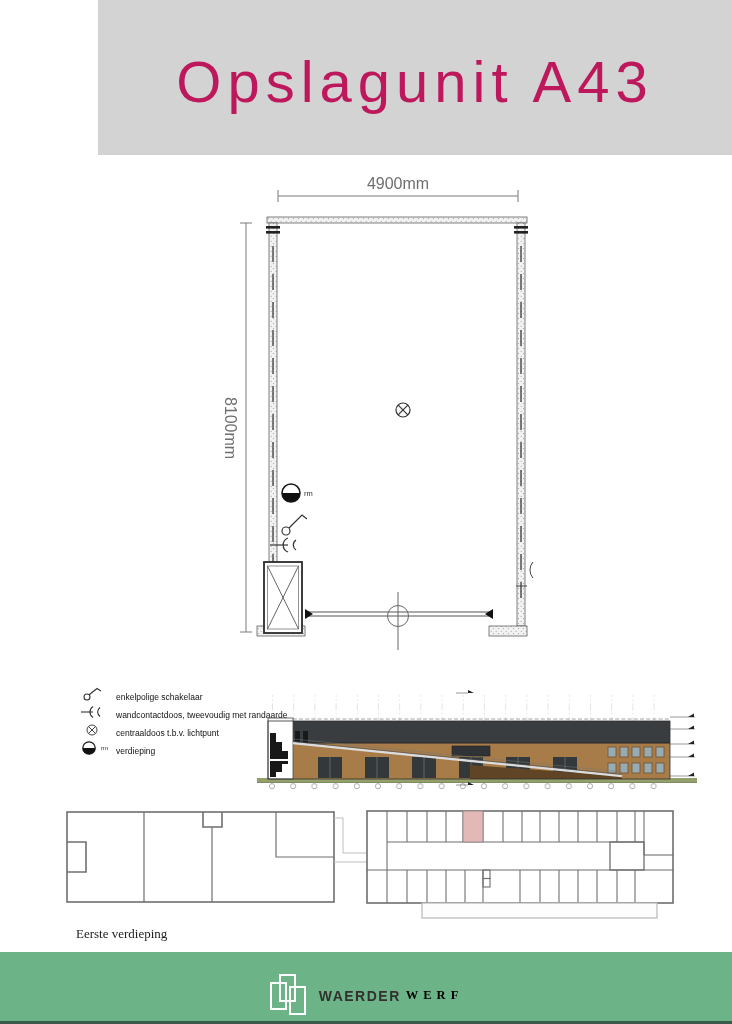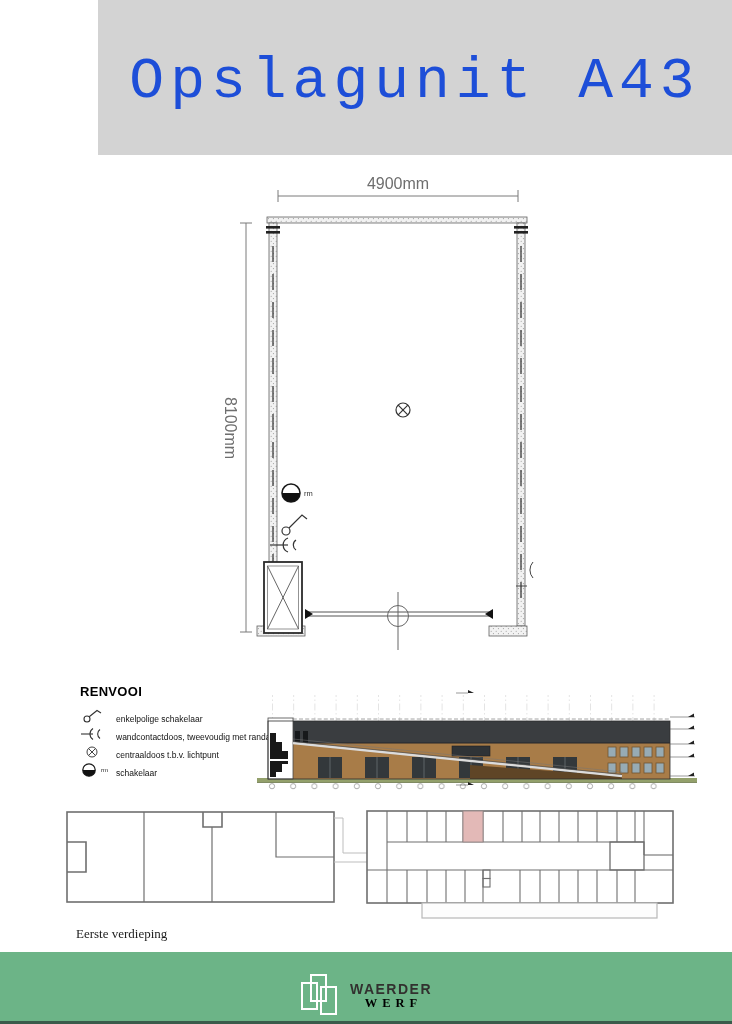--- a/index.html
+++ b/index.html
@@ -3,38 +3,38 @@
 <meta charset="utf-8">
 <style>
   html,body{margin:0;padding:0;}
   body{width:732px;height:1024px;position:relative;background:#ffffff;overflow:hidden;
        font-family:"Liberation Sans",sans-serif;}
   .abs{position:absolute;}
 
   
   .header{left:98px;top:0;width:634px;height:155px;background:#d3d3d3;
           display:flex;align-items:center;justify-content:center;}
-  .header h1{margin:0;font-weight:300;font-size:58px;letter-spacing:6px;color:#1d4ed8;
-             transform:translateY(4px);font-family:Liberation Mono, monospace;}
+  .header h1{margin:0;font-weight:300;font-size:58px;letter-spacing:6px;color:#be185d;
+             transform:translateY(4px);font-family:Liberation Sans, sans-serif;}
 
   
   .legend{left:80px;top:684px;width:250px;}
   .legend .title{font-size:13px;font-weight:bold;color:#000;margin-bottom:7px;letter-spacing:.3px;}
   .legend .row{display:flex;align-items:flex-end;height:18px;}
   .legend .icn{width:36px;flex:0 0 36px;display:flex;align-items:center;}
   .legend .lbl{font-size:8.5px;color:#111;}
   .legend .rm{font-size:6px;color:#222;margin-left:1px;margin-right:2px;}
 
   .caption{left:76px;top:926px;font-family:"Liberation Serif",serif;font-size:13px;color:#1c1c1c;}
 
   
   .footer{left:0;top:952px;width:732px;height:72px;background:#6cb487;
           display:flex;align-items:center;justify-content:center;}
   .footer .brand{display:flex;align-items:center;gap:8px;transform:translateY(8px);}
-  .brandtext{display:flex;flex-direction:column;align-items:center;line-height:1.05;}
+  .brandtext{display:flex;flex-direction:row;align-items:center;line-height:1.05;}
   .brandtext .t1{font-size:14px;font-weight:bold;letter-spacing:1.5px;color:#32312f;}
   .brandtext .t2{font-family:"Liberation Serif",serif;font-size:12.5px;font-weight:600;
                  letter-spacing:5px;color:#000000;margin-left:5px;}
   .footer-edge{left:0;top:1021px;width:732px;height:3px;background:#3a5b4b;}
 
   svg{display:block;}
   text{font-family:"Liberation Sans",sans-serif;}
 </style>
 </head>
 <body>
@@ -123,21 +123,20 @@
     <line x1="305" y1="612" x2="493" y2="612" stroke="#555" stroke-width="1"></line>
     <line x1="305" y1="616" x2="493" y2="616" stroke="#555" stroke-width="1"></line>
     <polygon points="305,609 313,614 305,619" fill="#111"></polygon>
     <polygon points="493,609 485,614 493,619" fill="#111"></polygon>
     <circle cx="398" cy="616" r="10.5" fill="none" stroke="#666" stroke-width="1"></circle>
     <line x1="398" y1="592" x2="398" y2="650" stroke="#666" stroke-width="1"></line>
   </g>
 </svg>
 
 <div class="abs legend">
-  <div class="title">RENVOOI</div>
 
   <div class="row">
     <span class="icn">
       <svg width="26" height="16" viewBox="0 0 26 16">
           <g stroke="#333" stroke-width="1.1" fill="none">
         <circle cx="7" cy="11" r="3"></circle>
             <polyline points="9.2,8.8 17,2.5 21,5"></polyline>
           </g>
         </svg>
     </span>
@@ -171,21 +170,21 @@
   </div>
 
   <div class="row">
     <span class="icn">
       <svg width="20" height="16" viewBox="0 0 20 16">
         <circle cx="9" cy="8" r="6.2" fill="#fff" stroke="#1a1a1a" stroke-width="1.3"></circle>
         <path d="M2.8,8 A6.2 6.2 0 0 0 15.2,8 Z" fill="#111"></path>
         </svg>
       <span class="rm">rm</span>
     </span>
-    <span class="lbl">schakelaar</span>
+    <span class="lbl">verdieping</span>
   </div>
 </div>
 
 <svg class="abs" style="left:255px;top:690px" width="450" height="105" viewBox="255 690 450 105">
   <defs>
     <pattern id="gridv" x="272" y="690" width="21.2" height="105" patternUnits="userSpaceOnUse">
       <line x1="0" y1="0" x2="0" y2="105" stroke="#9a9a9a" stroke-width="0.55" stroke-dasharray="7 2.5 1.5 2.5"></line>
     </pattern>
     <pattern id="gridc" x="261.4" y="781" width="21.2" height="10" patternUnits="userSpaceOnUse">
       <circle cx="10.6" cy="5.2" r="2.6" fill="#fff" stroke="#8a8a8a" stroke-width="0.7"></circle>

